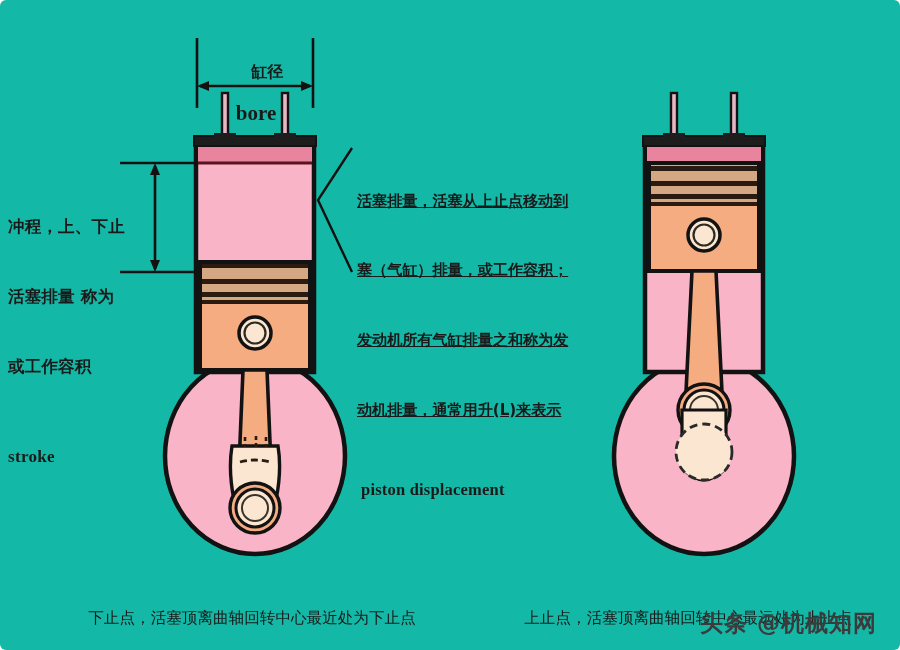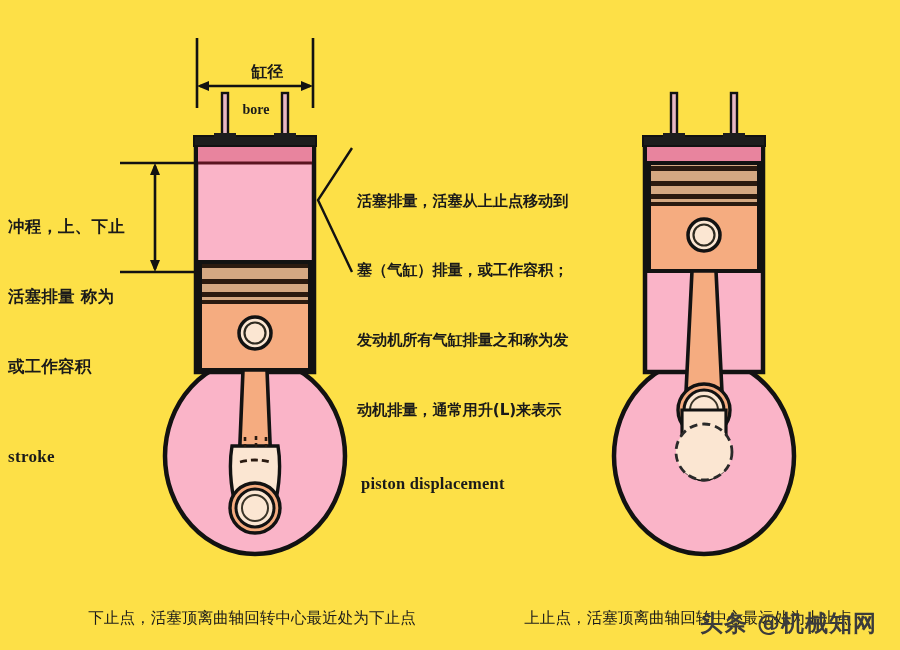--- a/index.html
+++ b/index.html
@@ -8,22 +8,23 @@
     padding: 0;
     background: #ffffff;
   }
   body {
     font-family: "Liberation Serif", "DejaVu Serif", serif;
   }
   #stage {
     position: relative;
     width: 900px;
     height: 650px;
-    background: #fde047;
+    background: #14b8a6;
     overflow: hidden;
+    border-radius: 6px;
   }
   #diagram-svg {
     position: absolute;
     left: 0;
     top: 0;
     width: 900px;
     height: 650px;
   }
   .txt {
     position: absolute;
@@ -58,44 +59,44 @@
     width: 120px;
     text-align: center;
     font-size: 16px;
     line-height: 1.22;
     font-family: "DejaVu Sans", "Liberation Sans", sans-serif;
     font-weight: 600;
   }
   #bore-label .en {
     font-family: "Liberation Serif", "DejaVu Serif", serif;
     font-weight: 700;
-    font-size: 14px;
+    font-size: 21px;
     display: block;
     text-align: center;
   }
   
   #displacement-annotation {
     left: 357px;
     top: 143px;
     width: 256px;
     font-size: 15.2px;
     line-height: 1.53;
     font-family: "DejaVu Sans", "Liberation Sans", sans-serif;
     font-weight: 600;
     letter-spacing: -0.1px;
   }
-  #displacement-annotation .cn { display: block; }
+  #displacement-annotation .cn { display: block; text-decoration: underline; }
   #displacement-annotation .en {
     display: block;
     font-family: "Liberation Serif", "DejaVu Serif", serif;
     font-weight: 700;
     font-size: 16.5px;
     letter-spacing: 0.2px;
     padding-left: 4px;
-    margin-top: 2px;
+    margin-top: 8px;
   }
   
   .caption {
     text-align: center;
     font-size: 15.6px;
     line-height: 1.35;
     color: #1a1a1a;
   }
   .caption .cn {
     display: block;

